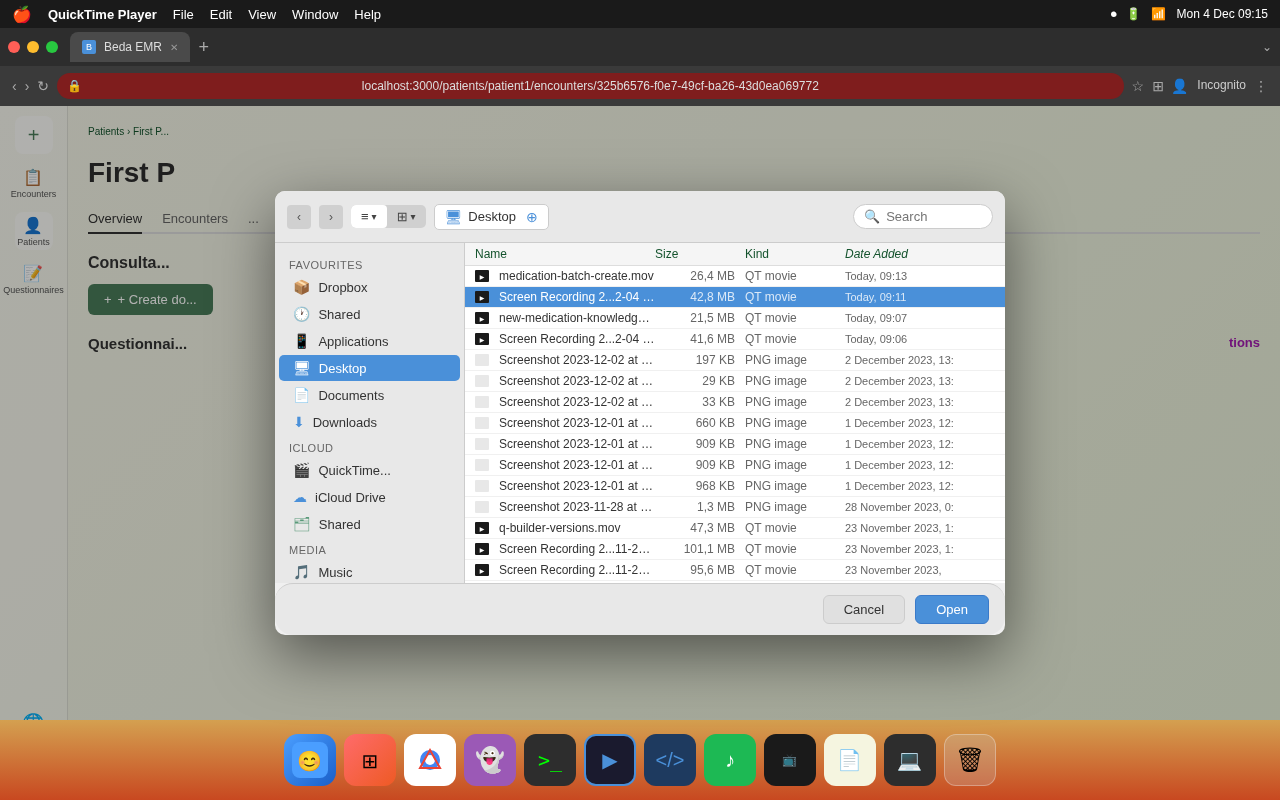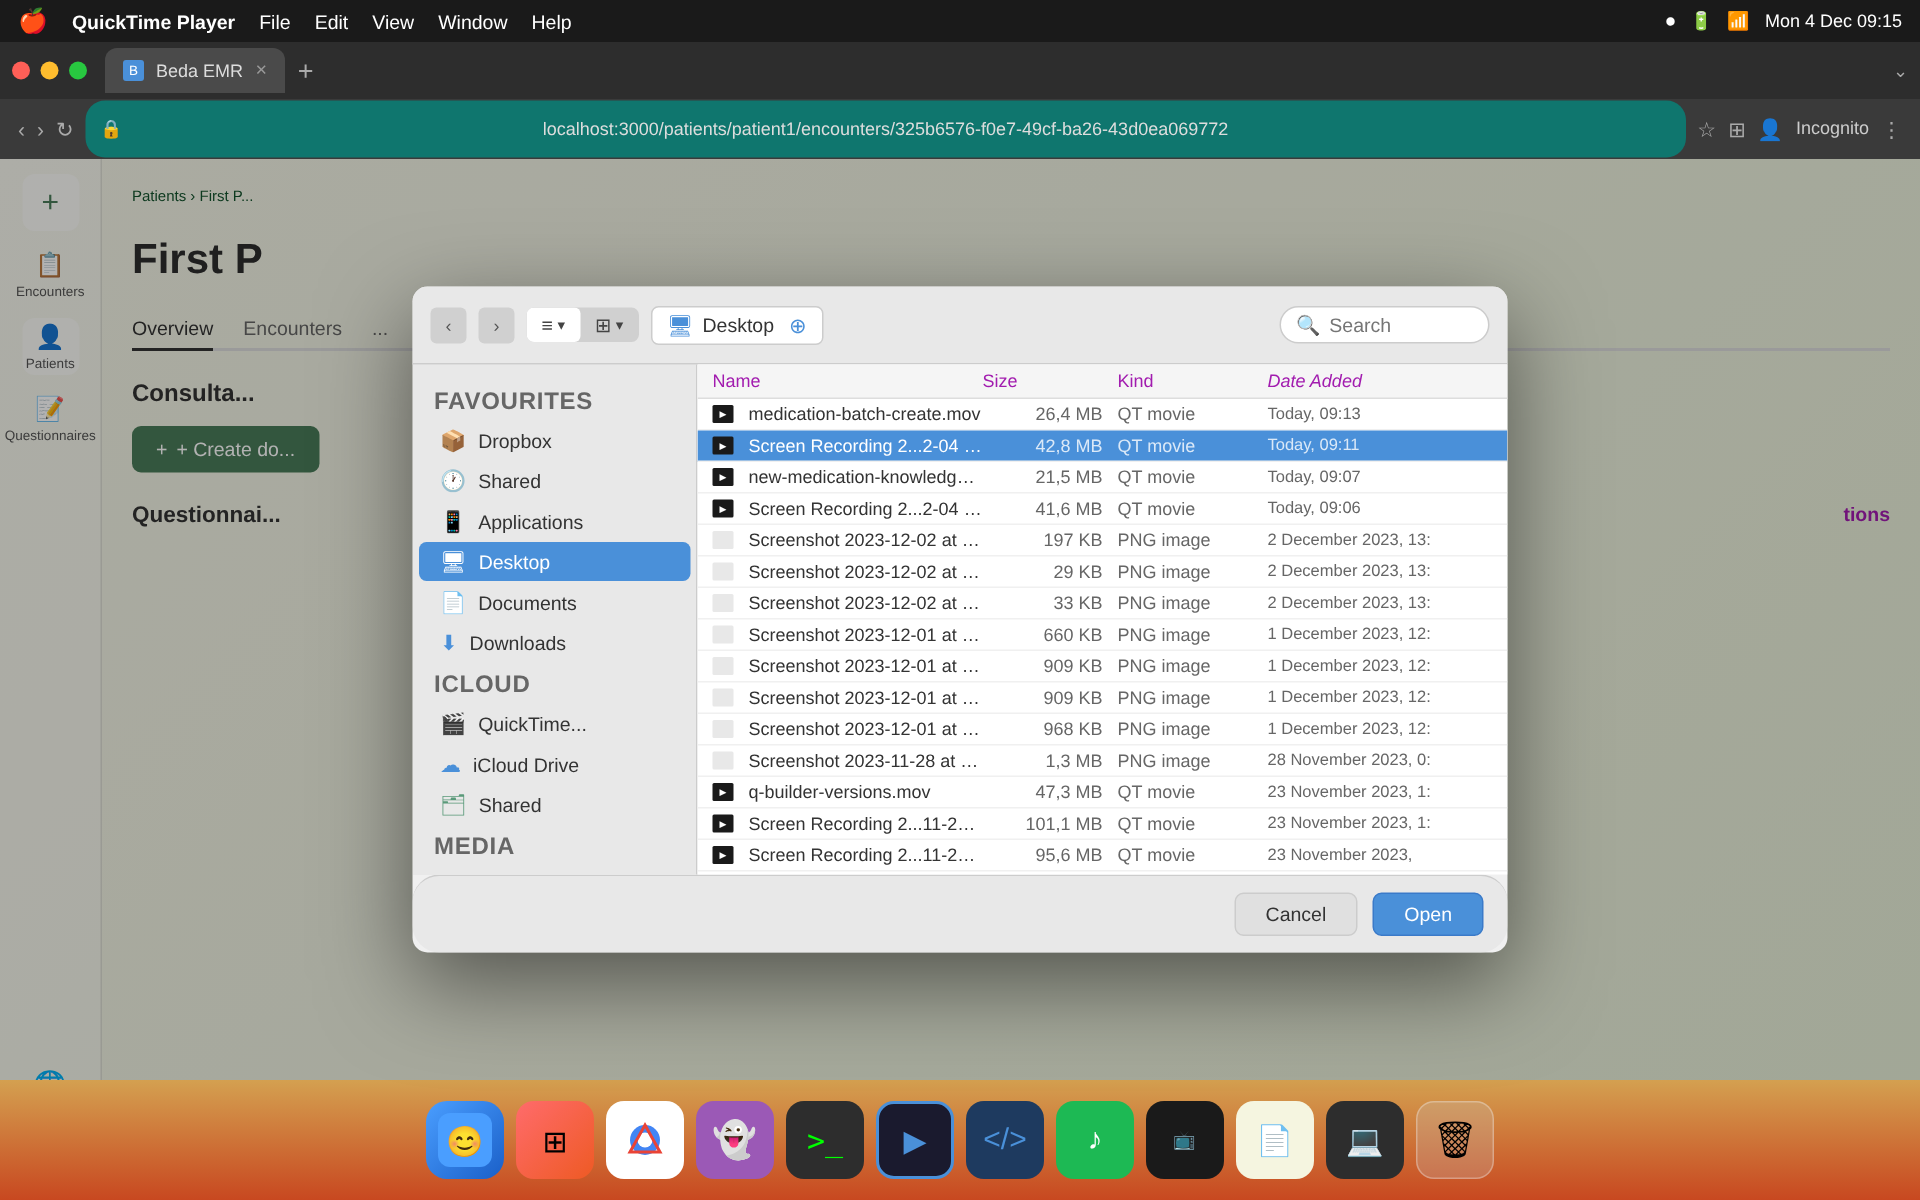--- a/index.html
+++ b/index.html
@@ -65,22 +65,22 @@
       height: 40px;
       display: flex;
       align-items: center;
       padding: 0 12px;
       gap: 8px;
       background: #3a3a3a;
     }
     .nav-btn { color: #aaa; font-size: 14px; cursor: pointer; background: none; border: none; }
     .url-input {
       flex: 1;
-      height: 38px;
-      background: #0f766e;
+      height: 26px;
+      background: #7f1d1d;
       border: none;
       border-radius: 13px;
       color: #ddd;
       font-size: 12px;
       padding: 0 30px;
       text-align: center;
     }
     .url-bar-right { display: flex; gap: 8px; color: #aaa; font-size: 14px; }
 
     
@@ -329,22 +329,22 @@
 
     
     .dialog-sidebar {
       width: 190px;
       background: #e8e8e8;
       border-right: 1px solid #ccc;
       padding: 10px 0;
       overflow-y: auto;
     }
     .sidebar-section-label {
-      font-size: 16px;
-      font-weight: 700;
+      font-size: 11px;
+      font-weight: 400;
       color: #666;
       padding: 6px 14px 2px;
       text-transform: uppercase;
       letter-spacing: 0.5px;
     }
     .sidebar-item {
       display: flex;
       align-items: center;
       padding: 5px 14px;
       gap: 8px;
@@ -362,21 +362,21 @@
       flex: 1;
       overflow-y: auto;
       background: white;
     }
     .filelist-header {
       display: flex;
       background: #f5f5f5;
       border-bottom: 1px solid #ddd;
       padding: 4px 10px;
       font-size: 12px;
-      color: #a21caf;
+      color: #14532d;
       font-weight: 500;
       position: sticky;
       top: 0;
     }
     .col-name { flex: 1; }
     .col-size { width: 90px; }
     .col-kind { width: 100px; }
     .col-date { width: 150px; font-style: italic; }
 
     .file-row {

